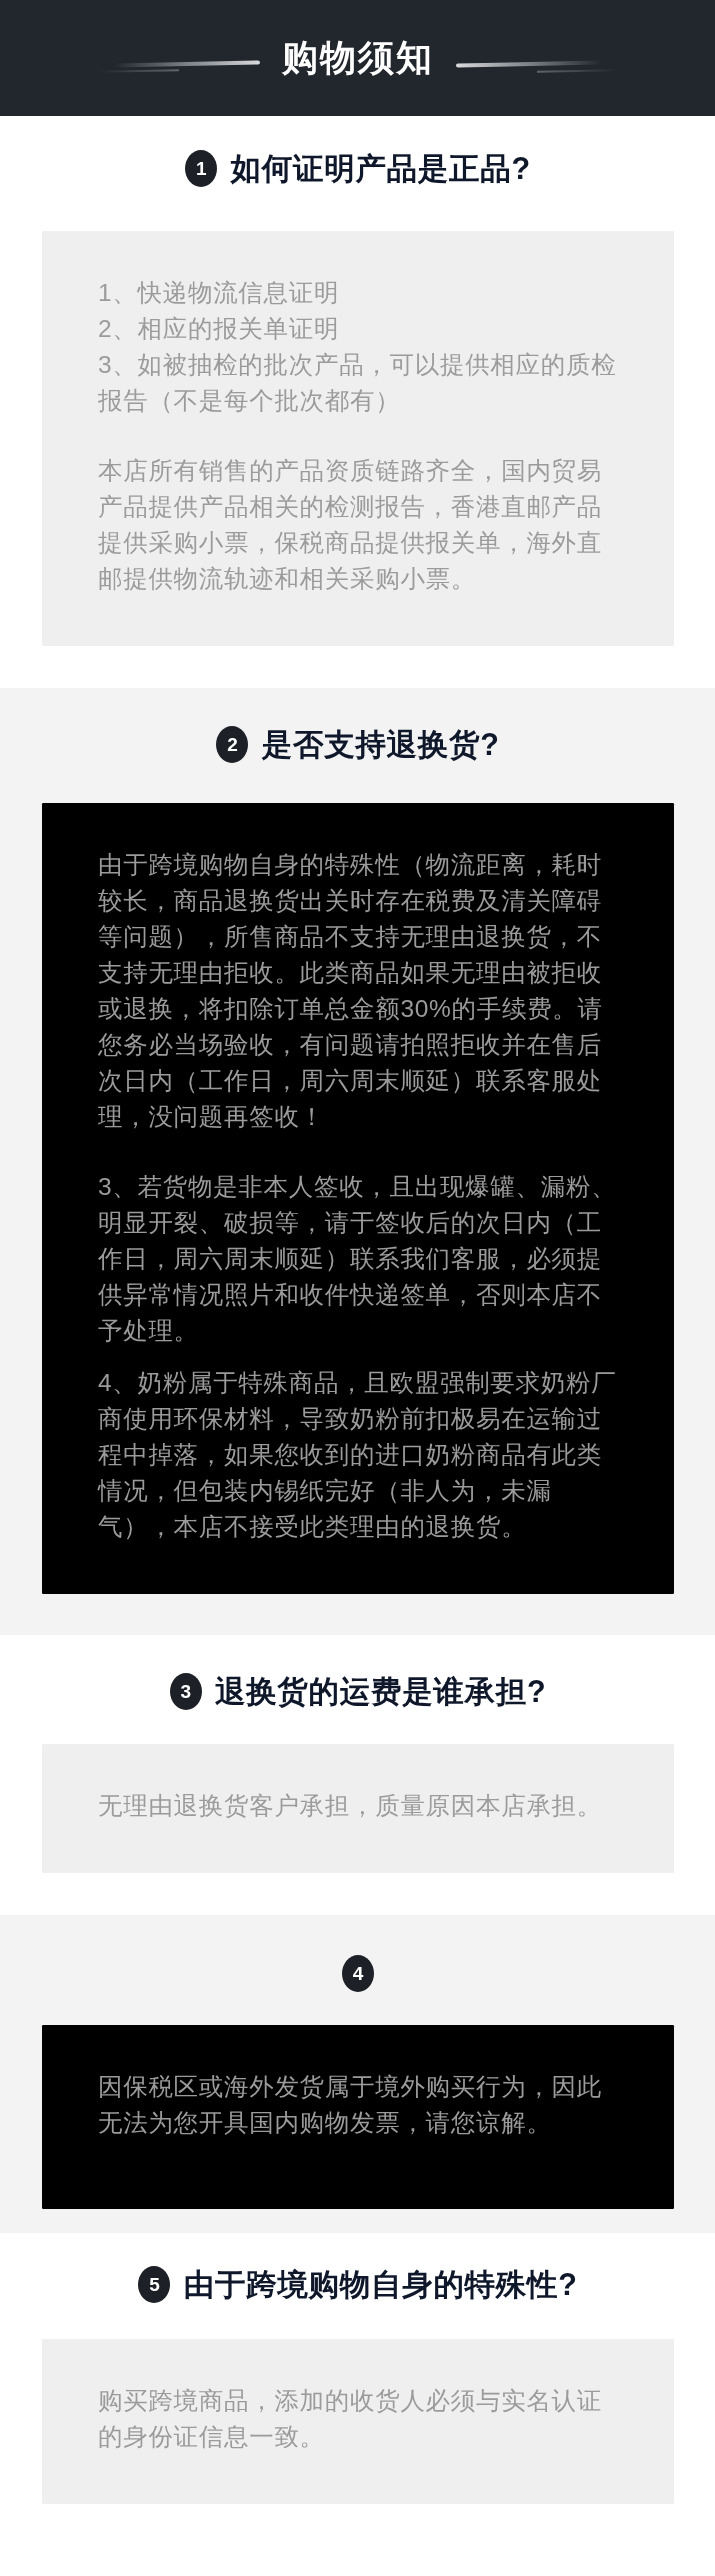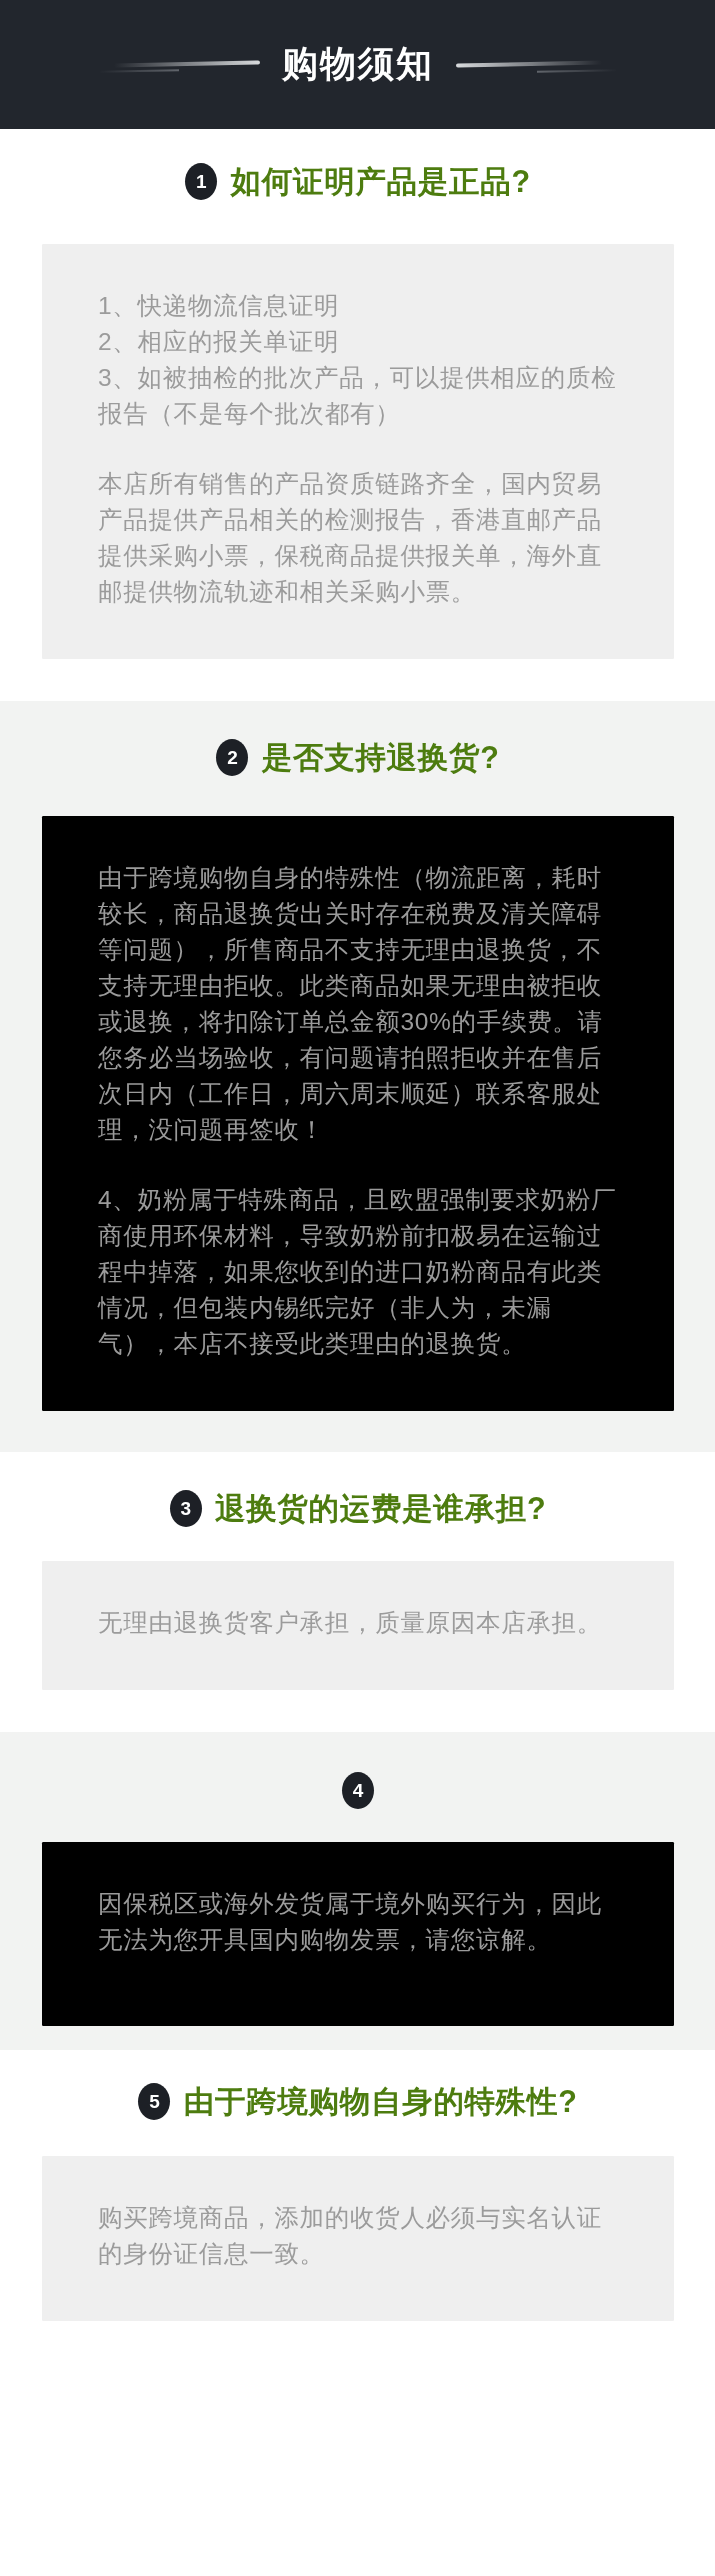--- a/index.html
+++ b/index.html
@@ -5,21 +5,21 @@
   html,body{margin:0;padding:0;}
   body{
     width:716px;
     background:#ffffff;
     font-family:"Liberation Sans","DejaVu Sans",sans-serif;
   }
   .page{width:716px;min-height:2576px;position:relative;}
 
   
   .header{
-    height:129px;background:#22262d;position:relative;
+    height:116px;background:#22262d;position:relative;
     display:flex;align-items:center;justify-content:center;
   }
   .header-title{
     color:#ffffff;font-size:36px;font-weight:bold;letter-spacing:2px;
     position:relative;z-index:2;
   }
   .flourish{position:absolute;top:62px;height:4px;width:146px;z-index:1;}
   .flourish.left{
     left:114px;
     background:linear-gradient(to right, rgba(255,255,255,0), rgba(232,234,236,0.92));
@@ -40,21 +40,21 @@
     gap:13.3px;height:37px;
   }
   .num-badge{
     width:32px;height:37px;border-radius:50%;
     background:#1d2026;color:#ffffff;
     font-size:19px;font-weight:bold;
     display:flex;align-items:center;justify-content:center;
     flex:0 0 auto;
   }
   .heading-text{
-    font-size:30.5px;font-weight:bold;color:#4d7c0f;line-height:37px;
+    font-size:30.5px;font-weight:bold;color:#0f172a;line-height:37px;
     letter-spacing:0.7px;
   }
 
   
   .notice-box{
     margin:0 42px;border-radius:1.3px;
     padding:28px 40px 33px 40px;
     font-size:24.5px;line-height:36px;color:#9b9b9b;
     letter-spacing:0.7px;
     box-sizing:border-box;
@@ -111,20 +111,21 @@
     </div>
   </section>
 
   <section id="sec2" class="section-band">
     <div class="heading-row">
       <span class="num-badge">2</span>
       <span class="heading-text">是否支持退换货?</span>
     </div>
     <div class="notice-box">
       <p class="gap-after">由于跨境购物自身的特殊性（物流距离，耗时较长，商品退换货出关时存在税费及清关障碍等问题），所售商品不支持无理由退换货，不支持无理由拒收。此类商品如果无理由被拒收或退换，将扣除订单总金额30%的手续费。请您务必当场验收，有问题请拍照拒收并在售后次日内（工作日，周六周末顺延）联系客服处理，没问题再签收！</p>
+      <p>3、若货物是非本人签收，且出现爆罐、漏粉、明显开裂、破损等，请于签收后的次日内（工作日，周六周末顺延）联系我们客服，必须提供异常情况照片和收件快递签单，否则本店不予处理。</p>
       <p>4、奶粉属于特殊商品，且欧盟强制要求奶粉厂商使用环保材料，导致奶粉前扣极易在运输过程中掉落，如果您收到的进口奶粉商品有此类情况，但包装内锡纸完好（非人为，未漏气），本店不接受此类理由的退换货。</p>
     </div>
   </section>
 
   <section id="sec3" class="section-plain">
     <div class="heading-row">
       <span class="num-badge">3</span>
       <span class="heading-text">退换货的运费是谁承担?</span>
     </div>
     <div class="notice-box">

